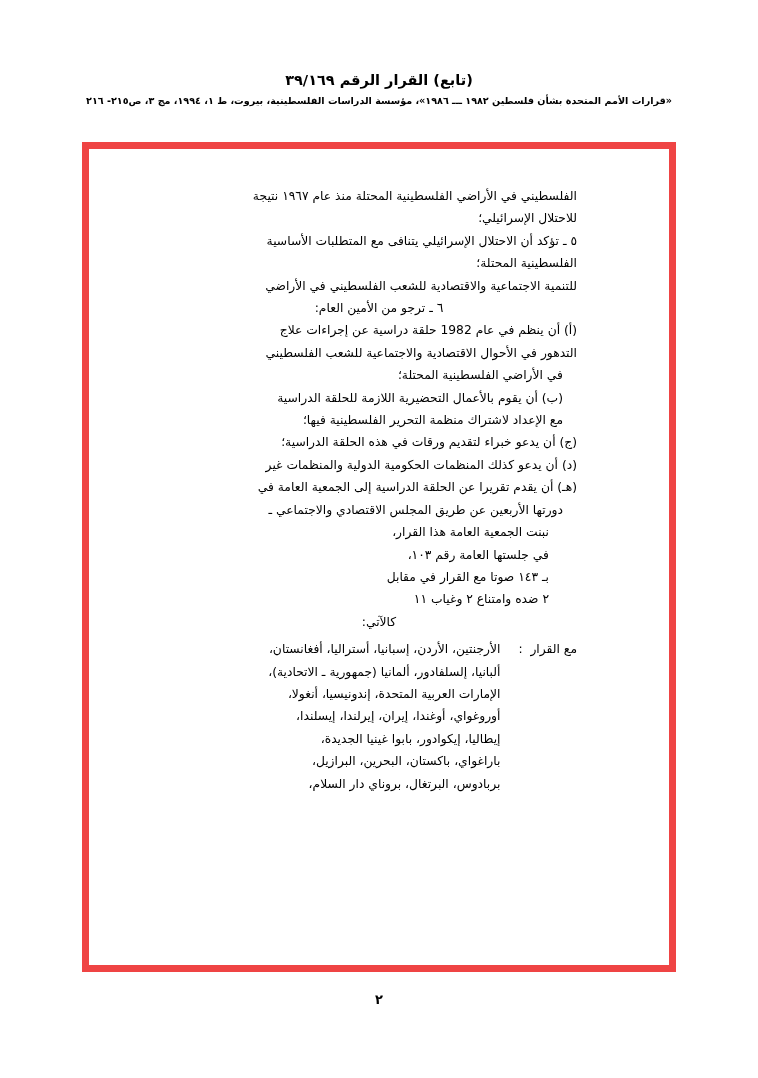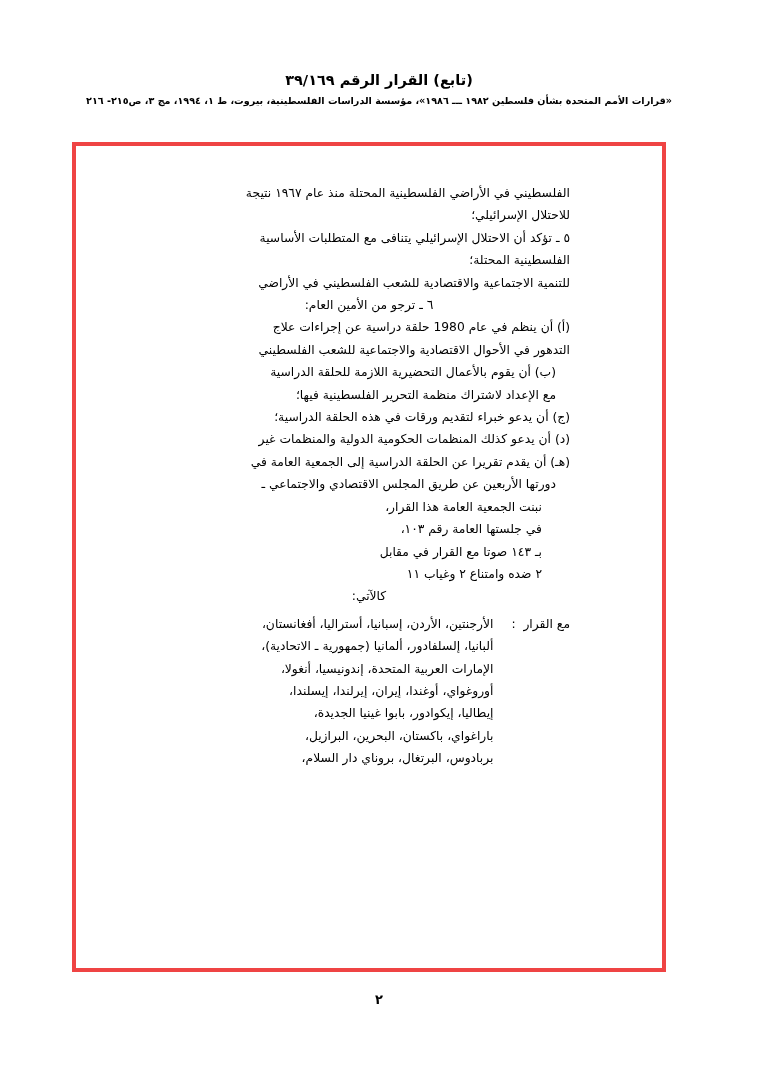--- a/index.html
+++ b/index.html
@@ -30,25 +30,25 @@
   .header-source {
     font-family: "DejaVu Sans", sans-serif;
     font-size: 9.6px;
     font-weight: bold;
     color: #000000;
     margin-top: 7px;
     direction: rtl;
   }
   .frame {
     position: absolute;
-    left: 72px;
+    left: 82px;
     top: 142px;
     width: 594px;
     height: 830px;
-    border: 4px solid #ef4444;
+    border: 7px solid #ef4444;
     box-sizing: border-box;
     background: #ffffff;
   }
   .body-text {
     position: absolute;
     left: 0;
     top: 0;
     width: 100%;
     height: 100%;
     box-sizing: border-box;
@@ -107,22 +107,23 @@
 
   <div class="frame">
     <div class="body-text">
 
       <div class="line">الفلسطيني في الأراضي الفلسطينية المحتلة منذ عام ١٩٦٧ نتيجة</div>
       <div class="line">للاحتلال الإسرائيلي؛</div>
       <div class="line">٥ ـ تؤكد أن الاحتلال الإسرائيلي يتنافى مع المتطلبات الأساسية</div>
       <div class="line">الفلسطينية المحتلة؛</div>
       <div class="line">للتنمية الاجتماعية والاقتصادية للشعب الفلسطيني في الأراضي</div>
       <div class="line center-ish">٦ ـ ترجو من الأمين العام:</div>
-      <div class="line">(أ) أن ينظم في عام 1980 حلقة دراسية عن إجراءات علاج</div>
+      <div class="line">(أ) أن ينظم في عام 1982 حلقة دراسية عن إجراءات علاج</div>
       <div class="line">التدهور في الأحوال الاقتصادية والاجتماعية للشعب الفلسطيني</div>
+      <div class="line indent-1">في الأراضي الفلسطينية المحتلة؛</div>
       <div class="line indent-1">(ب) أن يقوم بالأعمال التحضيرية اللازمة للحلقة الدراسية</div>
       <div class="line indent-1">مع الإعداد لاشتراك منظمة التحرير الفلسطينية فيها؛</div>
       <div class="line">(ج) أن يدعو خبراء لتقديم ورقات في هذه الحلقة الدراسية؛</div>
       <div class="line">(د) أن يدعو كذلك المنظمات الحكومية الدولية والمنظمات غير</div>
       <div class="line">(هـ) أن يقدم تقريرا عن الحلقة الدراسية إلى الجمعية العامة في</div>
       <div class="line indent-1">دورتها الأربعين عن طريق المجلس الاقتصادي والاجتماعي ـ</div>
       <div class="line indent-2">نبنت الجمعية العامة هذا القرار،</div>
       <div class="line indent-2">في جلستها العامة رقم ١٠٣،</div>
       <div class="line indent-2">بـ ١٤٣ صوتا مع القرار في مقابل</div>
       <div class="line indent-2">٢ ضده وامتناع ٢ وغياب ١١</div>

